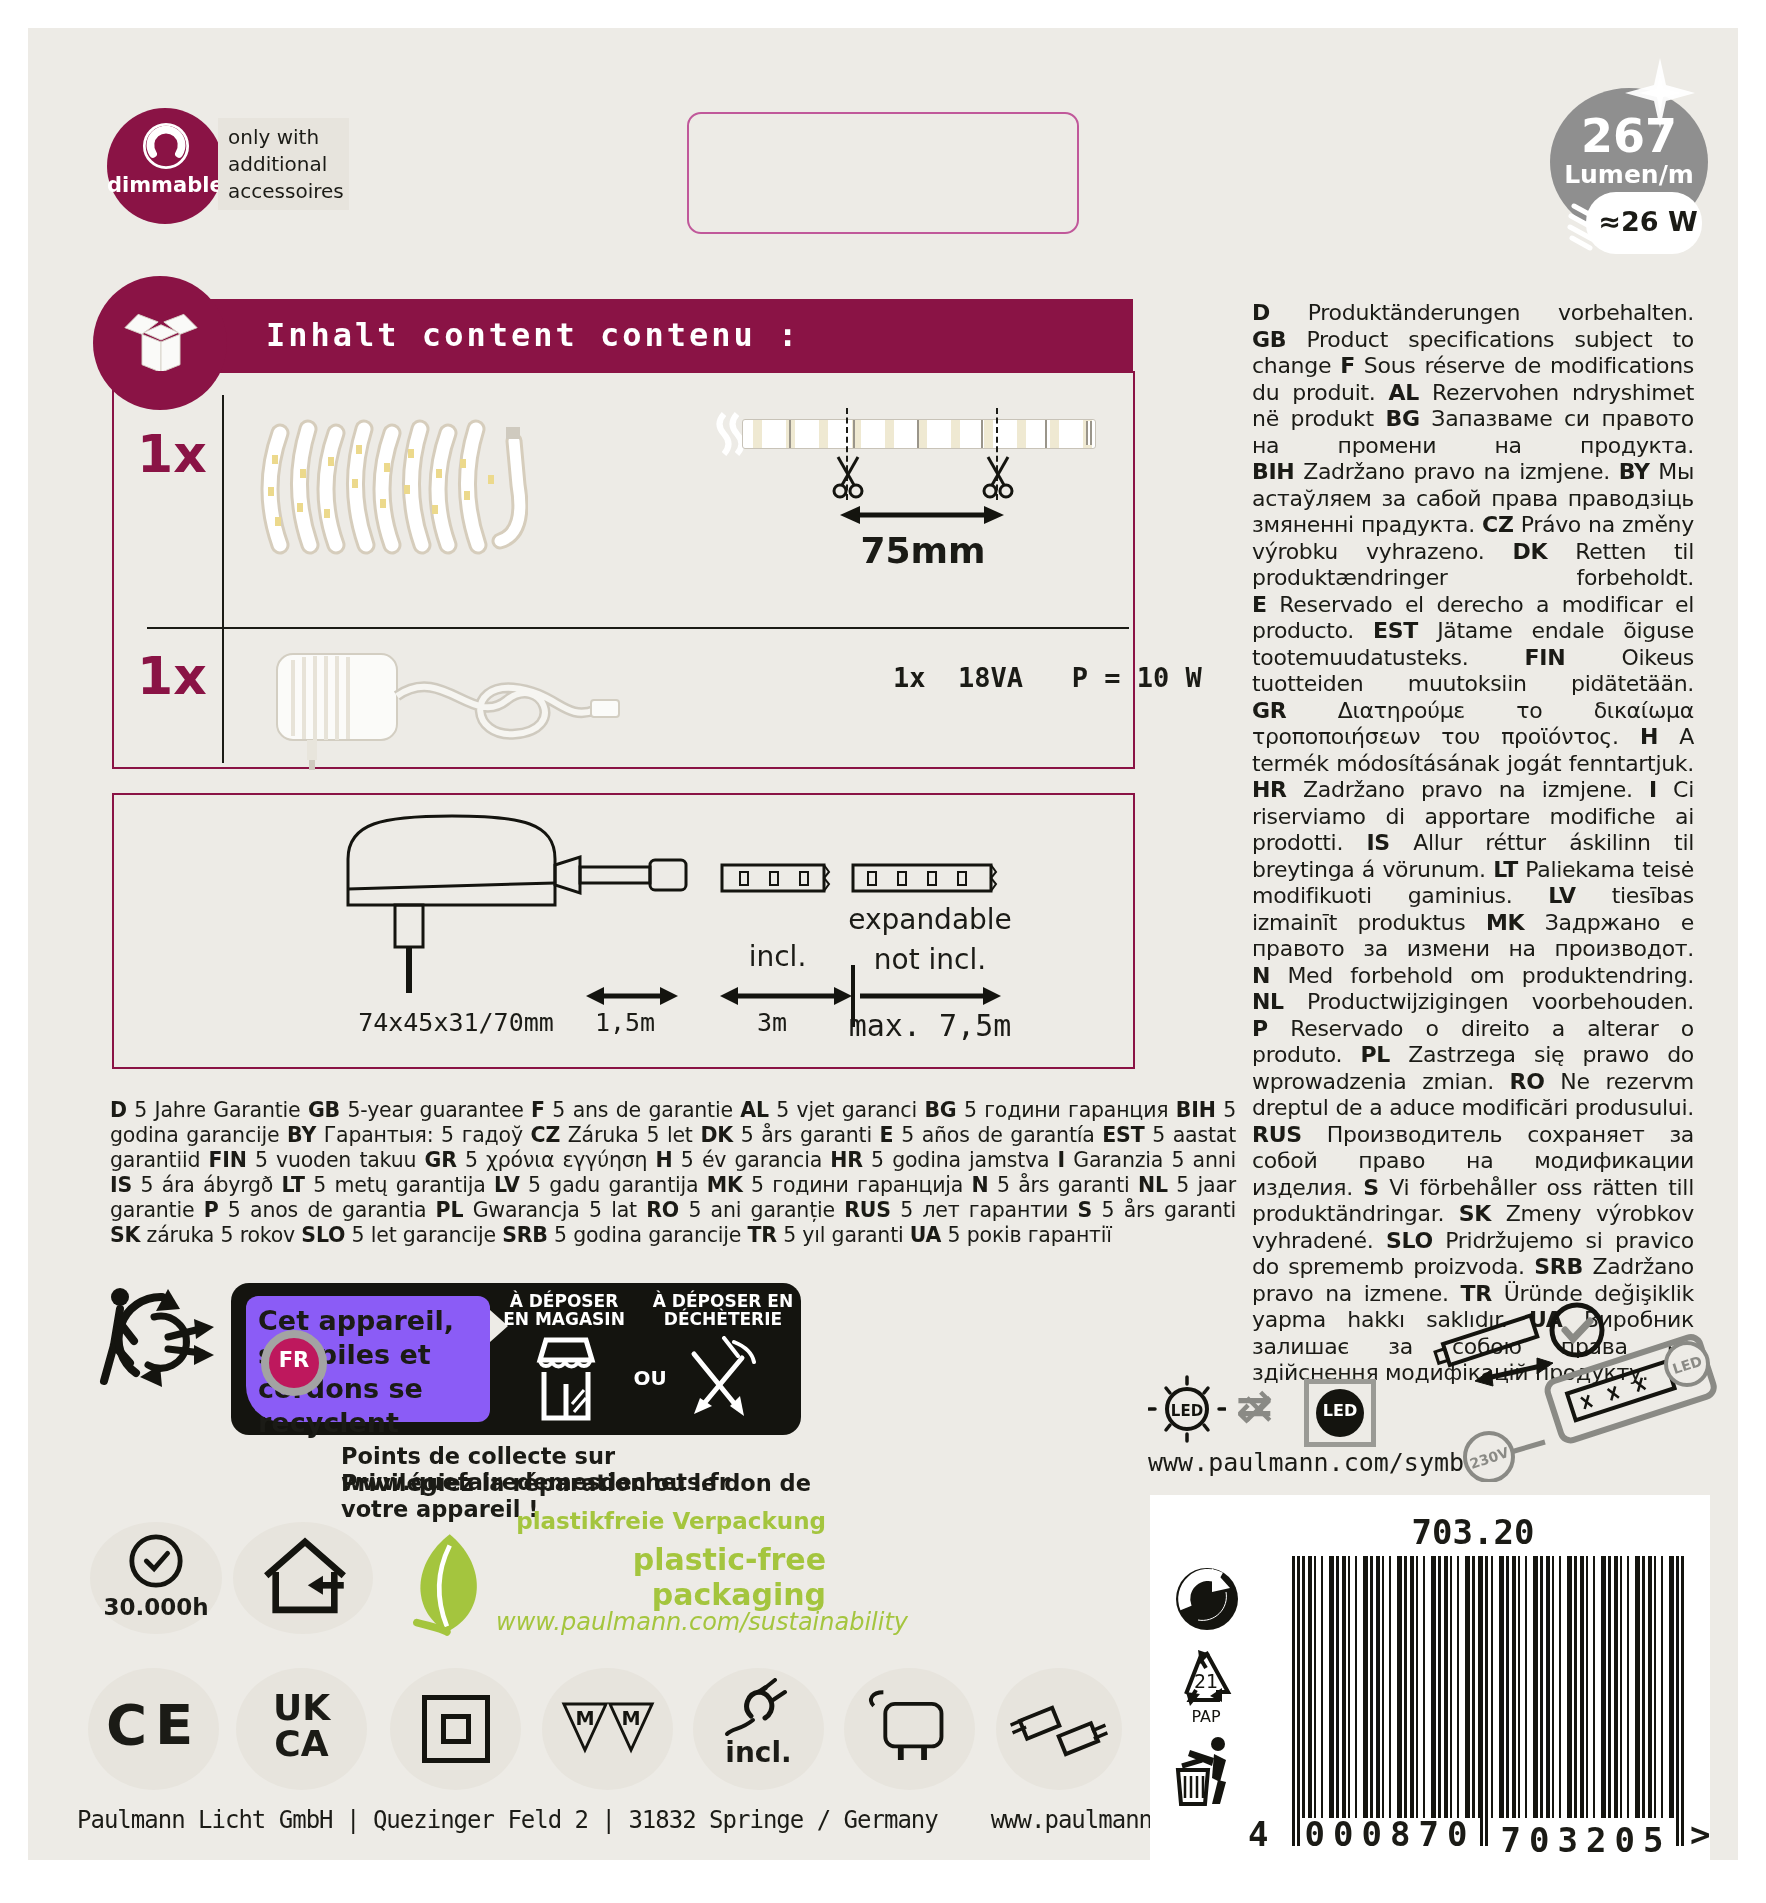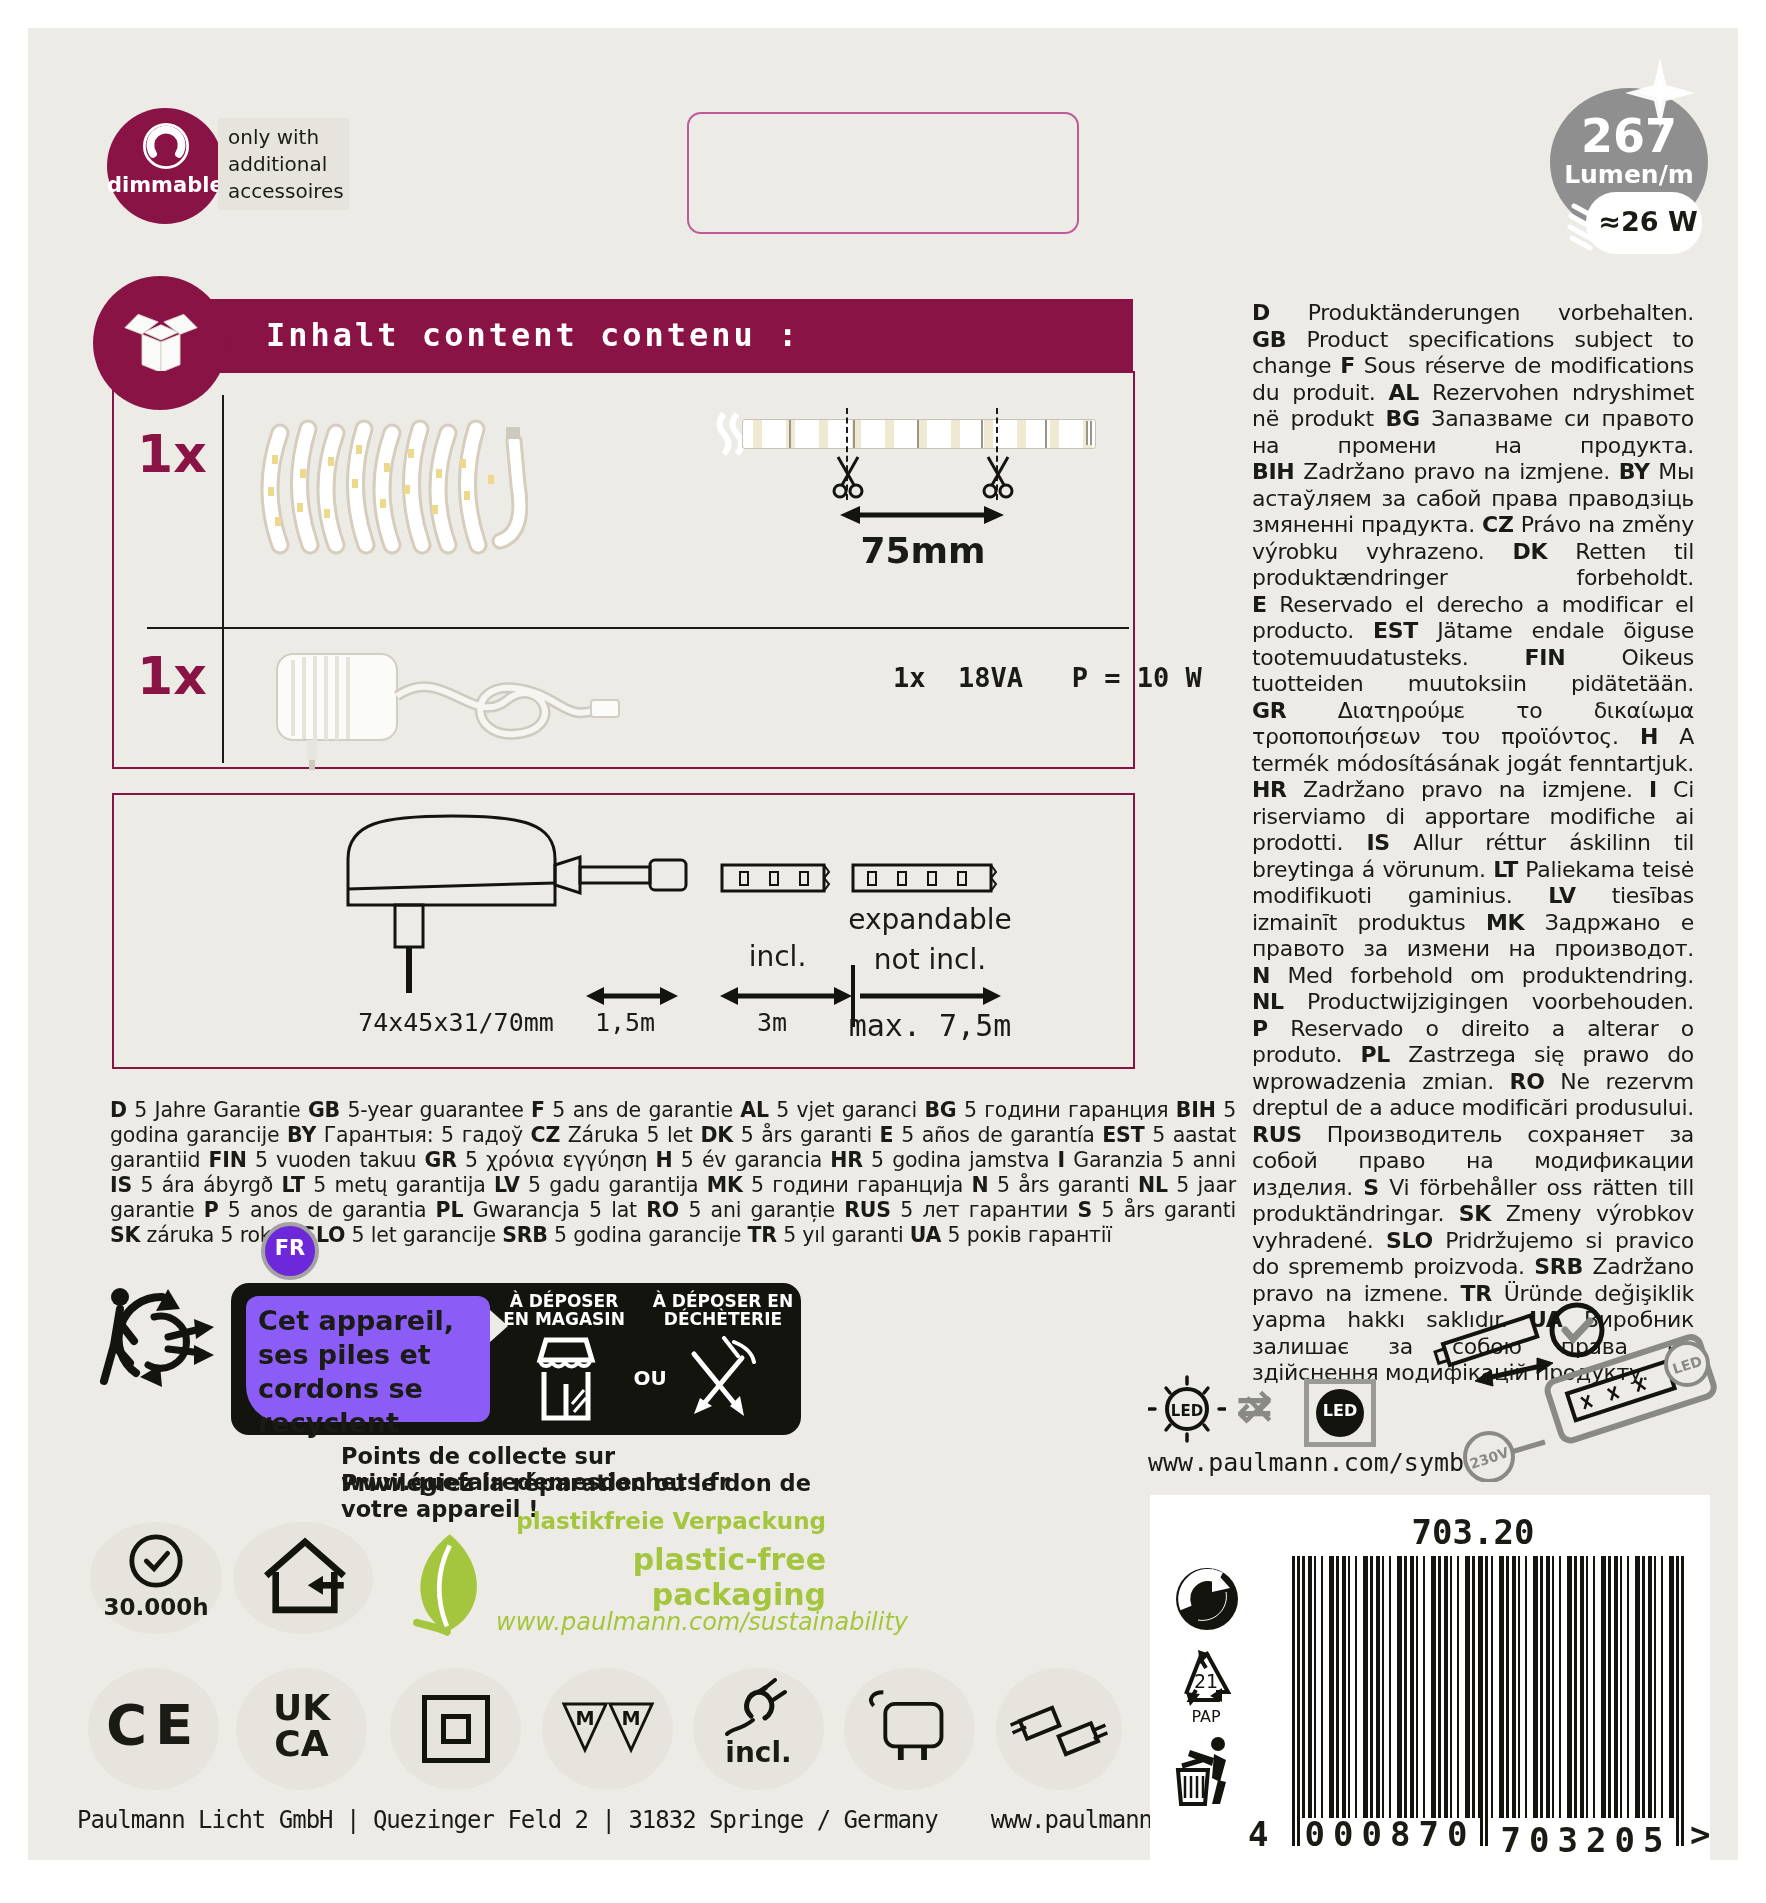--- a/index.html
+++ b/index.html
@@ -224,21 +224,21 @@
       <path d="M84,54 L116,46 M84,66 L118,70" stroke-width="7"></path>
       <polygon points="130,44 110,36 112,56" fill="#14140f" stroke="none"></polygon>
       <polygon points="130,72 110,62 110,82" fill="#14140f" stroke="none"></polygon>
     </g>
   </svg>
   <div class="abs" style="left:231px;top:1283px;width:570px;height:152px;background:#14140f;border-radius:18px;"></div>
   <div class="abs" style="left:246px;top:1296px;width:244px;height:126px;background:#8b5cf6;border-radius:12px 12px 12px 36px;">
     <div class="abs b" style="left:12px;top:8px;width:220px;font-size:27px;line-height:34px;">Cet appareil, ses piles et cordons se recyclent</div>
   </div>
   <div class="abs" style="left:490px;top:1310px;width:0;height:0;border-top:16px solid transparent;border-bottom:16px solid transparent;border-left:18px solid #edebe6;"></div>
-  <div class="abs" style="left:261px;top:1222px;width:50px;height:50px;background:#6d28d9;border-radius:50%;border:4px solid #a3a3a3;">
+  <div class="abs" style="left:261px;top:1330px;width:50px;height:50px;background:#be185d;border-radius:50%;border:8px solid #a3a3a3;">
     <div class="abs wlab" style="left:0;top:11px;width:50px;font-size:21px;">FR</div>
   </div>
   <div class="abs wlab" style="left:500px;top:1293px;width:128px;font-size:17px;">À DÉPOSER EN MAGASIN</div>
   <svg class="abs" style="left:526px;top:1332px;" viewBox="0 0 80 90" width="80" height="90">
     <g fill="none" stroke="#fff" stroke-width="5">
       <path d="M14,28 L20,8 H60 L66,28 Z"></path>
       <path d="M14,28 a6,6 0 0 0 12,0 a6,6 0 0 0 13,0 a6,6 0 0 0 13,0 a6,6 0 0 0 12,0 a6,6 0 0 0 2,0" stroke-width="4"></path>
       <path d="M18,40 V86 H62 V40"></path>
       <line x1="40" y1="52" x2="40" y2="86"></line>
       <path d="M46,72 L58,58 M48,80 L60,66" stroke-width="3"></path>

